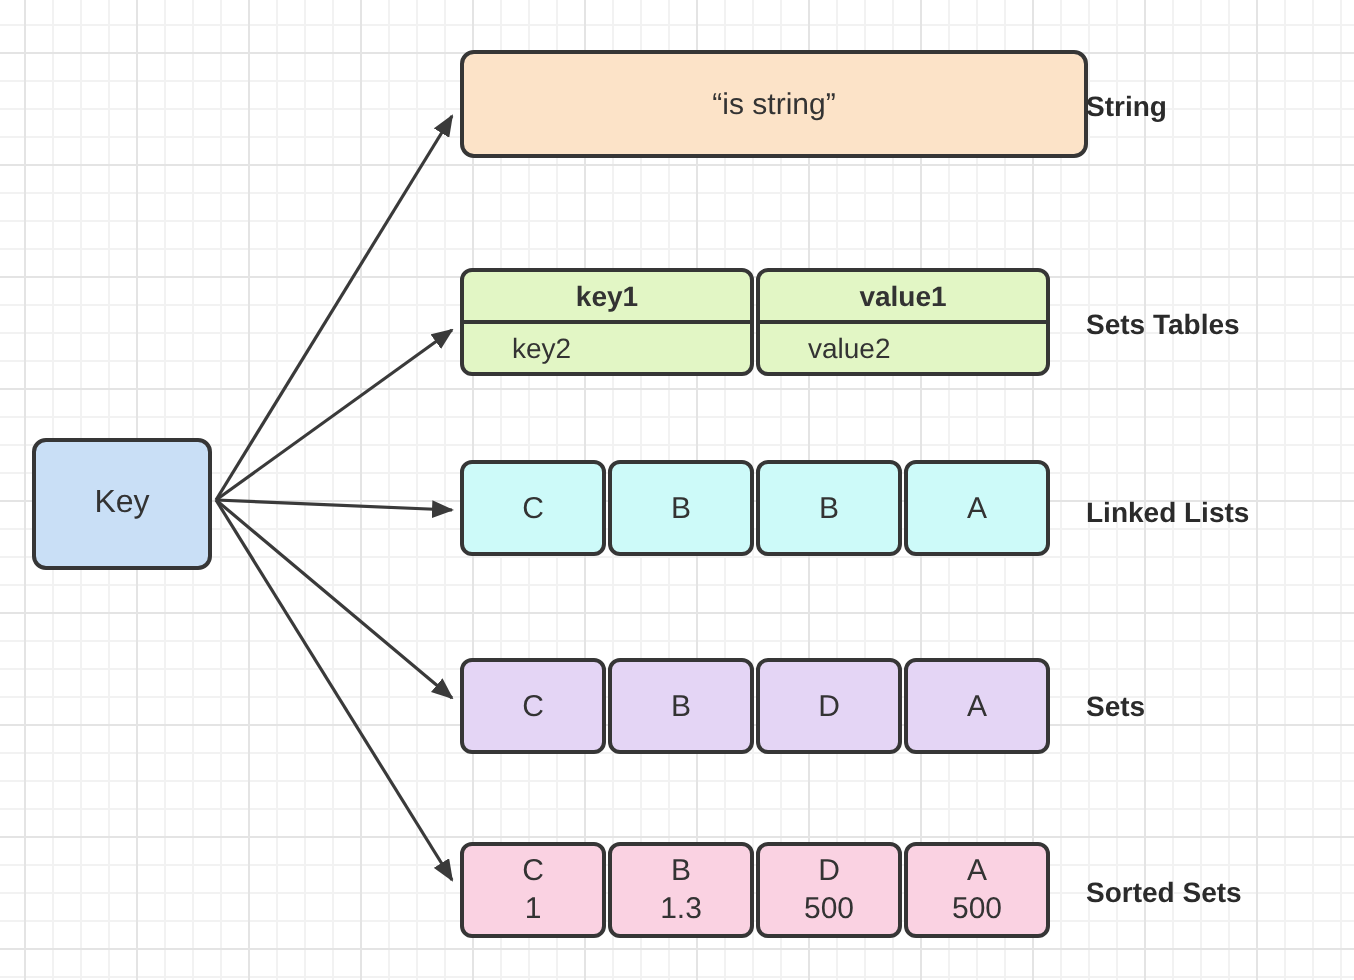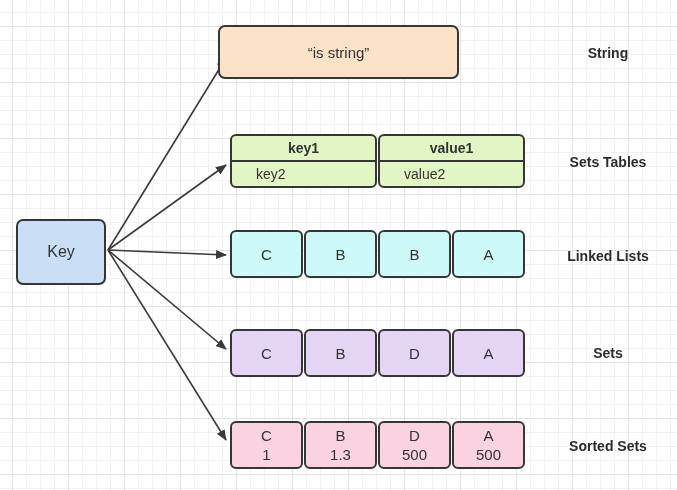--- a/index.html
+++ b/index.html
@@ -23,36 +23,36 @@
   }
   .arrows{position:absolute;left:0;top:0;width:677px;height:490px;}
   .arrows line{stroke:var(--arrow);stroke-width:1.6;}
   .arrows .head{fill:var(--arrow);}
   .node{
     position:absolute;border:2px solid var(--border);border-radius:7px;
     display:flex;align-items:center;justify-content:center;
     color:var(--text);font-size:15px;
   }
   .key-node{left:16px;top:219px;width:90px;height:66px;background:var(--key-fill);font-size:16px;}
-  .string-node{left:218px;top:25px;width:241px;height:54px;background:var(--string-fill);align-items:center;}
+  .string-node{left:230px;top:25px;width:314px;height:54px;background:var(--string-fill);align-items:center;}
   .hash-group{position:absolute;left:230px;top:134px;width:295px;height:54px;display:flex;gap:1px;}
   .hash-col{flex:1;border:2px solid var(--border);border-radius:6px;background:var(--hash-fill);
     display:flex;flex-direction:column;overflow:hidden;}
   .hash-header{height:26px;display:flex;align-items:center;justify-content:center;
     font-weight:bold;font-size:14px;color:var(--text);border-bottom:2px solid var(--border);}
   .hash-cell{flex:1;display:flex;align-items:center;padding-left:24px;font-size:14px;color:var(--text);}
   .cell-row{position:absolute;left:230px;width:295px;height:48px;display:flex;gap:1px;}
   .linked-row{top:230px;} .sets-row{top:329px;} .sorted-row{top:421px;}
   .cell{flex:1;border:2px solid var(--border);border-radius:6px;
     display:flex;flex-direction:column;align-items:center;justify-content:center;
     font-size:15px;color:var(--text);line-height:19px;}
   .linked-row .cell{background:var(--linked-fill);}
   .sets-row .cell{background:var(--sets-fill);}
   .sorted-row .cell{background:var(--sorted-fill);}
-  .row-label{position:absolute;left:543px;width:130px;height:20px;text-align:center;
+  .row-label{position:absolute;left:543px;width:130px;height:20px;
     font-weight:bold;font-size:14px;color:var(--label);line-height:20px;}
   .lbl-string{top:43px;} .lbl-hash{top:152px;} .lbl-linked{top:246px;}
   .lbl-sets{top:343px;} .lbl-sorted{top:436px;}
   .watermark{position:absolute;right:6px;top:460px;font-size:15px;
     color:var(--watermark);opacity:.8;letter-spacing:.3px;}
 </style>
 </head>
 <body>
 
 <div class="canvas">

